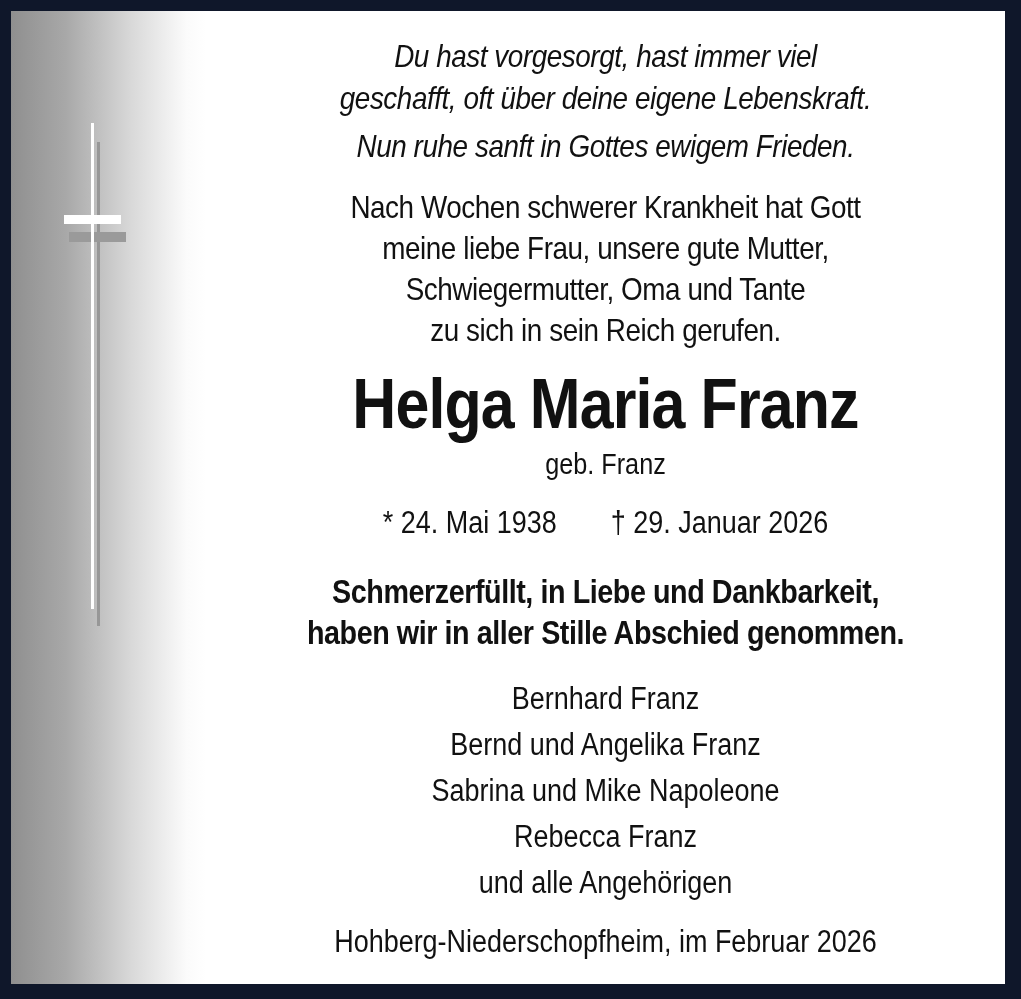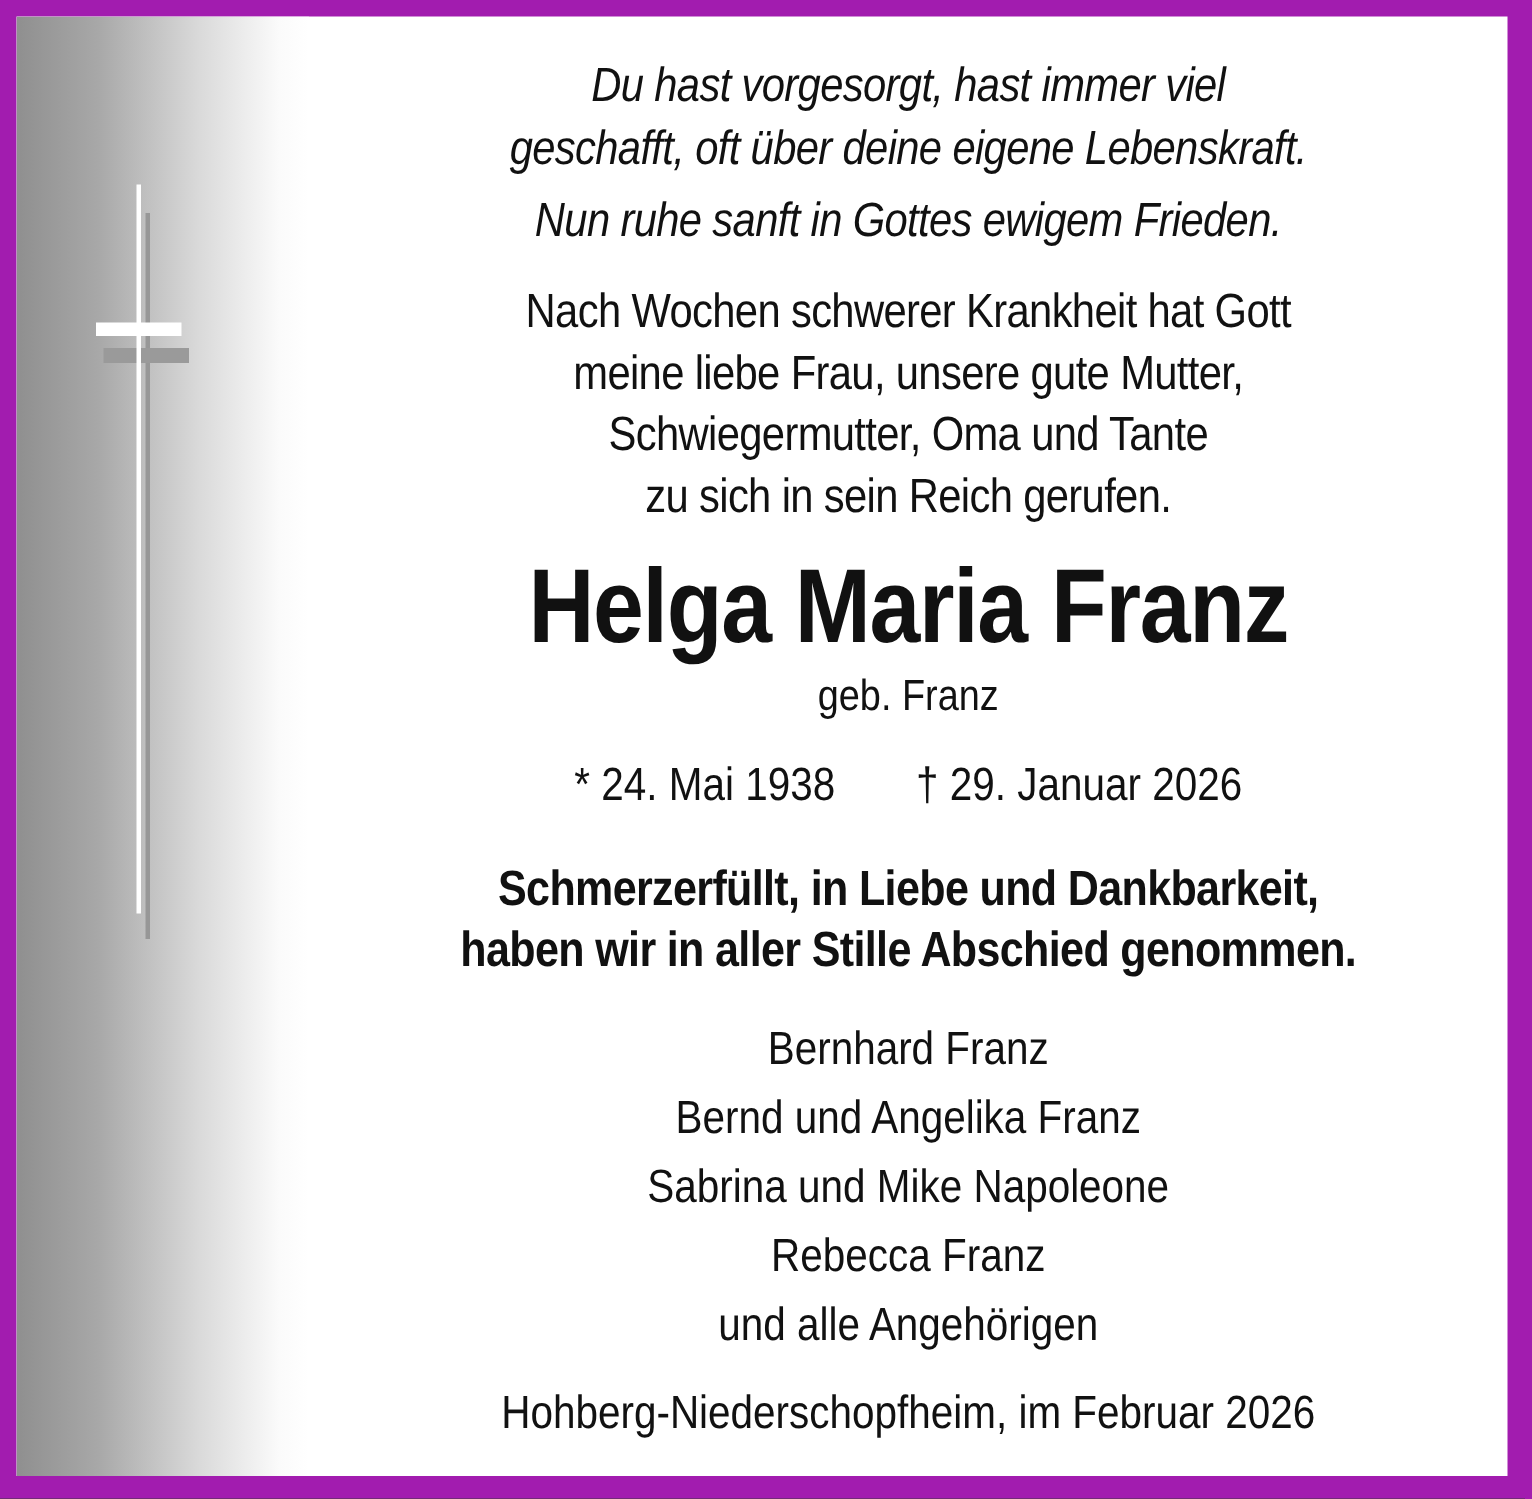--- a/index.html
+++ b/index.html
@@ -1,19 +1,19 @@
 <!DOCTYPE html>
 <html><head>
 <meta charset="utf-8">
 <style>
   * { margin: 0; padding: 0; box-sizing: border-box; }
   html, body { width: 1021px; height: 999px; background: #000; overflow: hidden; }
   body { font-family: "Liberation Sans", sans-serif; color: #111; }
 
-  .frame { position: absolute; inset: 0; background: #a21caf; padding-left: 34px; }
+  .frame { position: absolute; inset: 0; background: #0f172a; padding-left: 34px; }
 
   .card {
     position: absolute;
     top: 11px; left: 11px; right: 16px; bottom: 15px;
     background: #ffffff;
     display: flex;
     overflow: hidden;
   }
 
   .gradient-panel {

